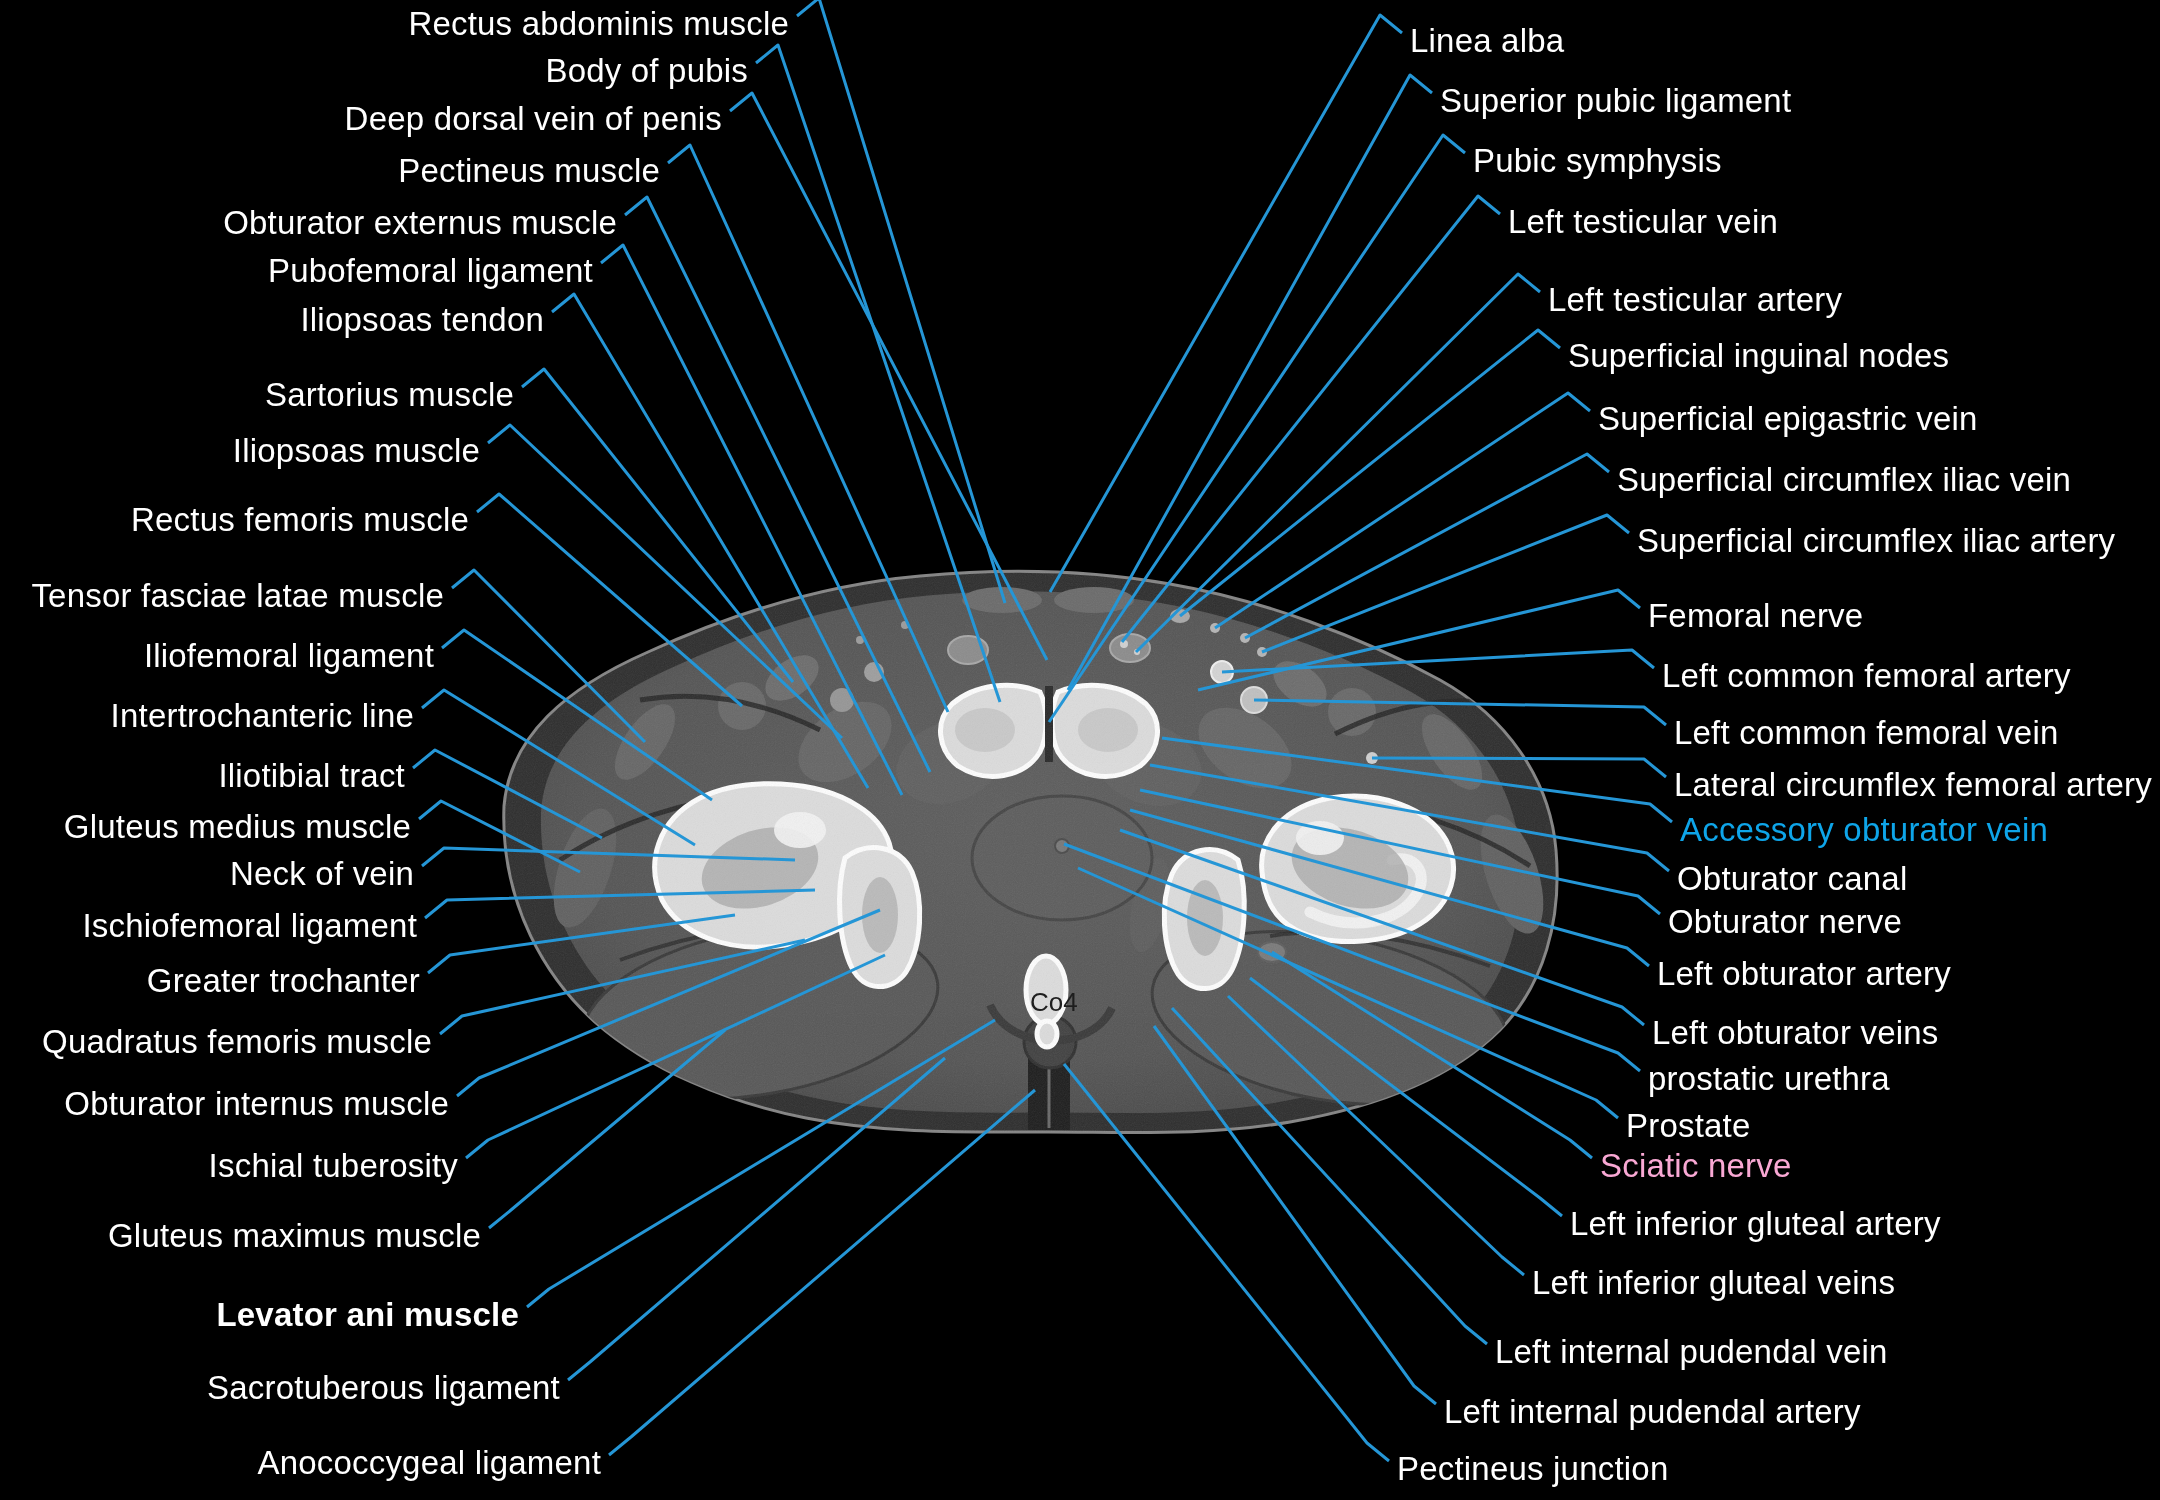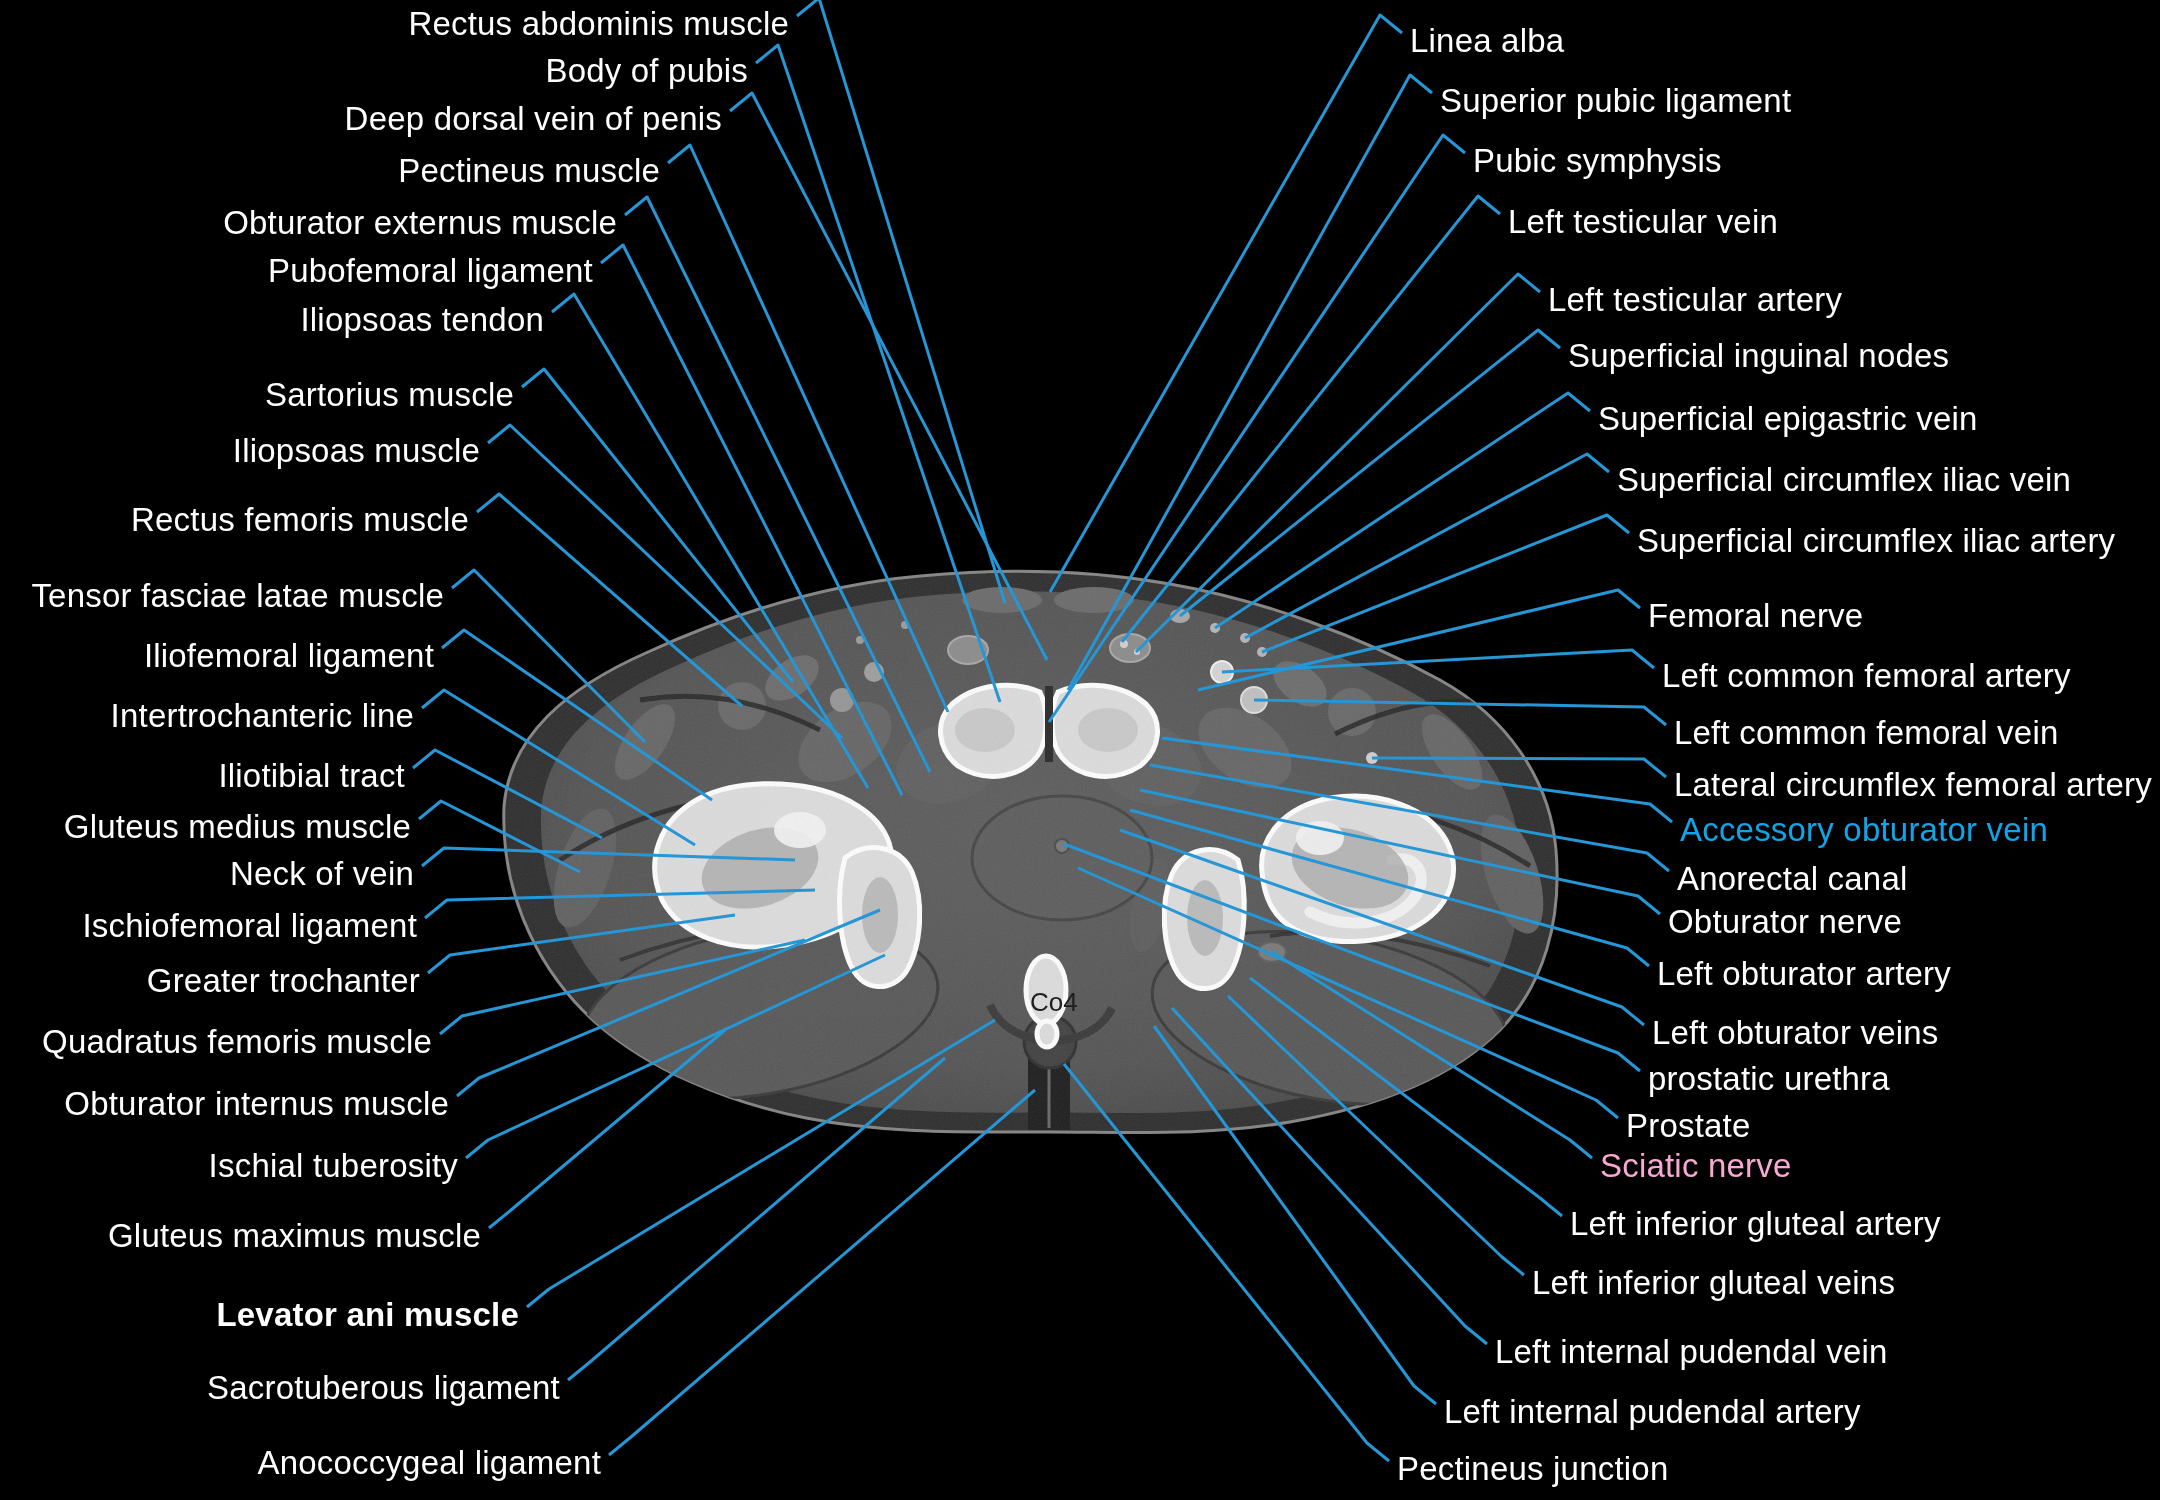--- a/index.html
+++ b/index.html
@@ -261,21 +261,21 @@
       <div class="label right" style="left: 1548px; top: 302px; color: rgb(255, 255, 255);">Left testicular artery</div>
       <div class="label right" style="left: 1568px; top: 358px; color: rgb(255, 255, 255);">Superficial inguinal nodes</div>
       <div class="label right" style="left: 1598px; top: 421px; color: rgb(255, 255, 255);">Superficial epigastric vein</div>
       <div class="label right" style="left: 1617px; top: 482px; color: rgb(255, 255, 255);">Superficial circumflex iliac vein</div>
       <div class="label right" style="left: 1637px; top: 543px; color: rgb(255, 255, 255);">Superficial circumflex iliac artery</div>
       <div class="label right" style="left: 1648px; top: 618px; color: rgb(255, 255, 255);">Femoral nerve</div>
       <div class="label right" style="left: 1662px; top: 678px; color: rgb(255, 255, 255);">Left common femoral artery</div>
       <div class="label right" style="left: 1674px; top: 735px; color: rgb(255, 255, 255);">Left common femoral vein</div>
       <div class="label right" style="left: 1674px; top: 787px; color: rgb(255, 255, 255);">Lateral circumflex femoral artery</div>
       <div class="label right" style="left: 1680px; top: 832px; color: #0ea5e9;">Accessory obturator vein</div>
-      <div class="label right" style="left: 1677px; top: 881px; color: rgb(255, 255, 255);">Anorectal canal</div>
+      <div class="label right" style="left: 1677px; top: 881px; color: rgb(255, 255, 255);">Obturator canal</div>
       <div class="label right" style="left: 1668px; top: 924px; color: rgb(255, 255, 255);">Obturator nerve</div>
       <div class="label right" style="left: 1657px; top: 976px; color: rgb(255, 255, 255);">Left obturator artery</div>
       <div class="label right" style="left: 1652px; top: 1035px; color: rgb(255, 255, 255);">Left obturator veins</div>
       <div class="label right" style="left: 1648px; top: 1081px; color: rgb(255, 255, 255);">prostatic urethra</div>
       <div class="label right" style="left: 1626px; top: 1128px; color: rgb(255, 255, 255);">Prostate</div>
       <div class="label right" style="left: 1600px; top: 1168px; color: #f9a8d4;">Sciatic nerve</div>
       <div class="label right" style="left: 1570px; top: 1226px; color: rgb(255, 255, 255);">Left inferior gluteal artery</div>
       <div class="label right" style="left: 1532px; top: 1285px; color: rgb(255, 255, 255);">Left inferior gluteal veins</div>
       <div class="label right" style="left: 1495px; top: 1354px; color: rgb(255, 255, 255);">Left internal pudendal vein</div>
       <div class="label right" style="left: 1444px; top: 1414px; color: rgb(255, 255, 255);">Left internal pudendal artery</div>

